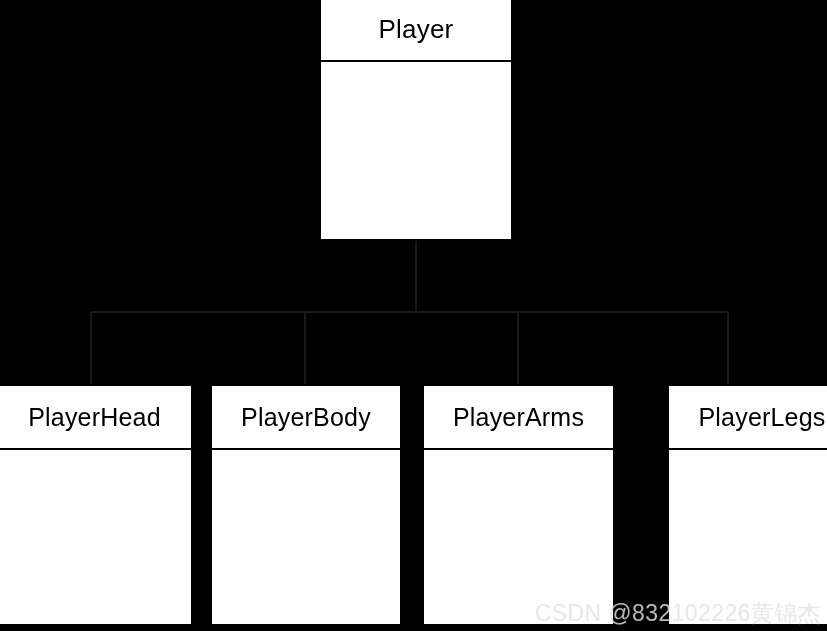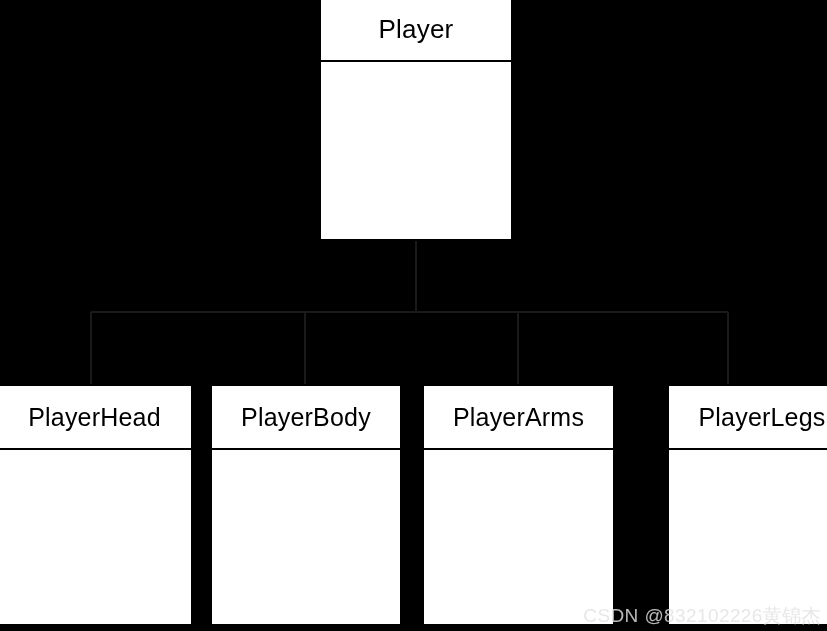--- a/index.html
+++ b/index.html
@@ -94,21 +94,21 @@
   #class-playerarms { left: 422px;  width: 193px; justify-content: space-between; }
   #class-playerlegs { left: 667px;  width: 190px; }
 
   
   #watermark {
     position: absolute;
     right: 6px;
     bottom: 2px;
     color: #e2e2e2;
     opacity: 0.82;
-    font-size: 19px;
+    font-size: 23px;
     line-height: 1.3;
     white-space: nowrap;
     letter-spacing: 0.4px;
     z-index: 50;
     pointer-events: none;
   }
 </style>
 </head>
 <body>
 

